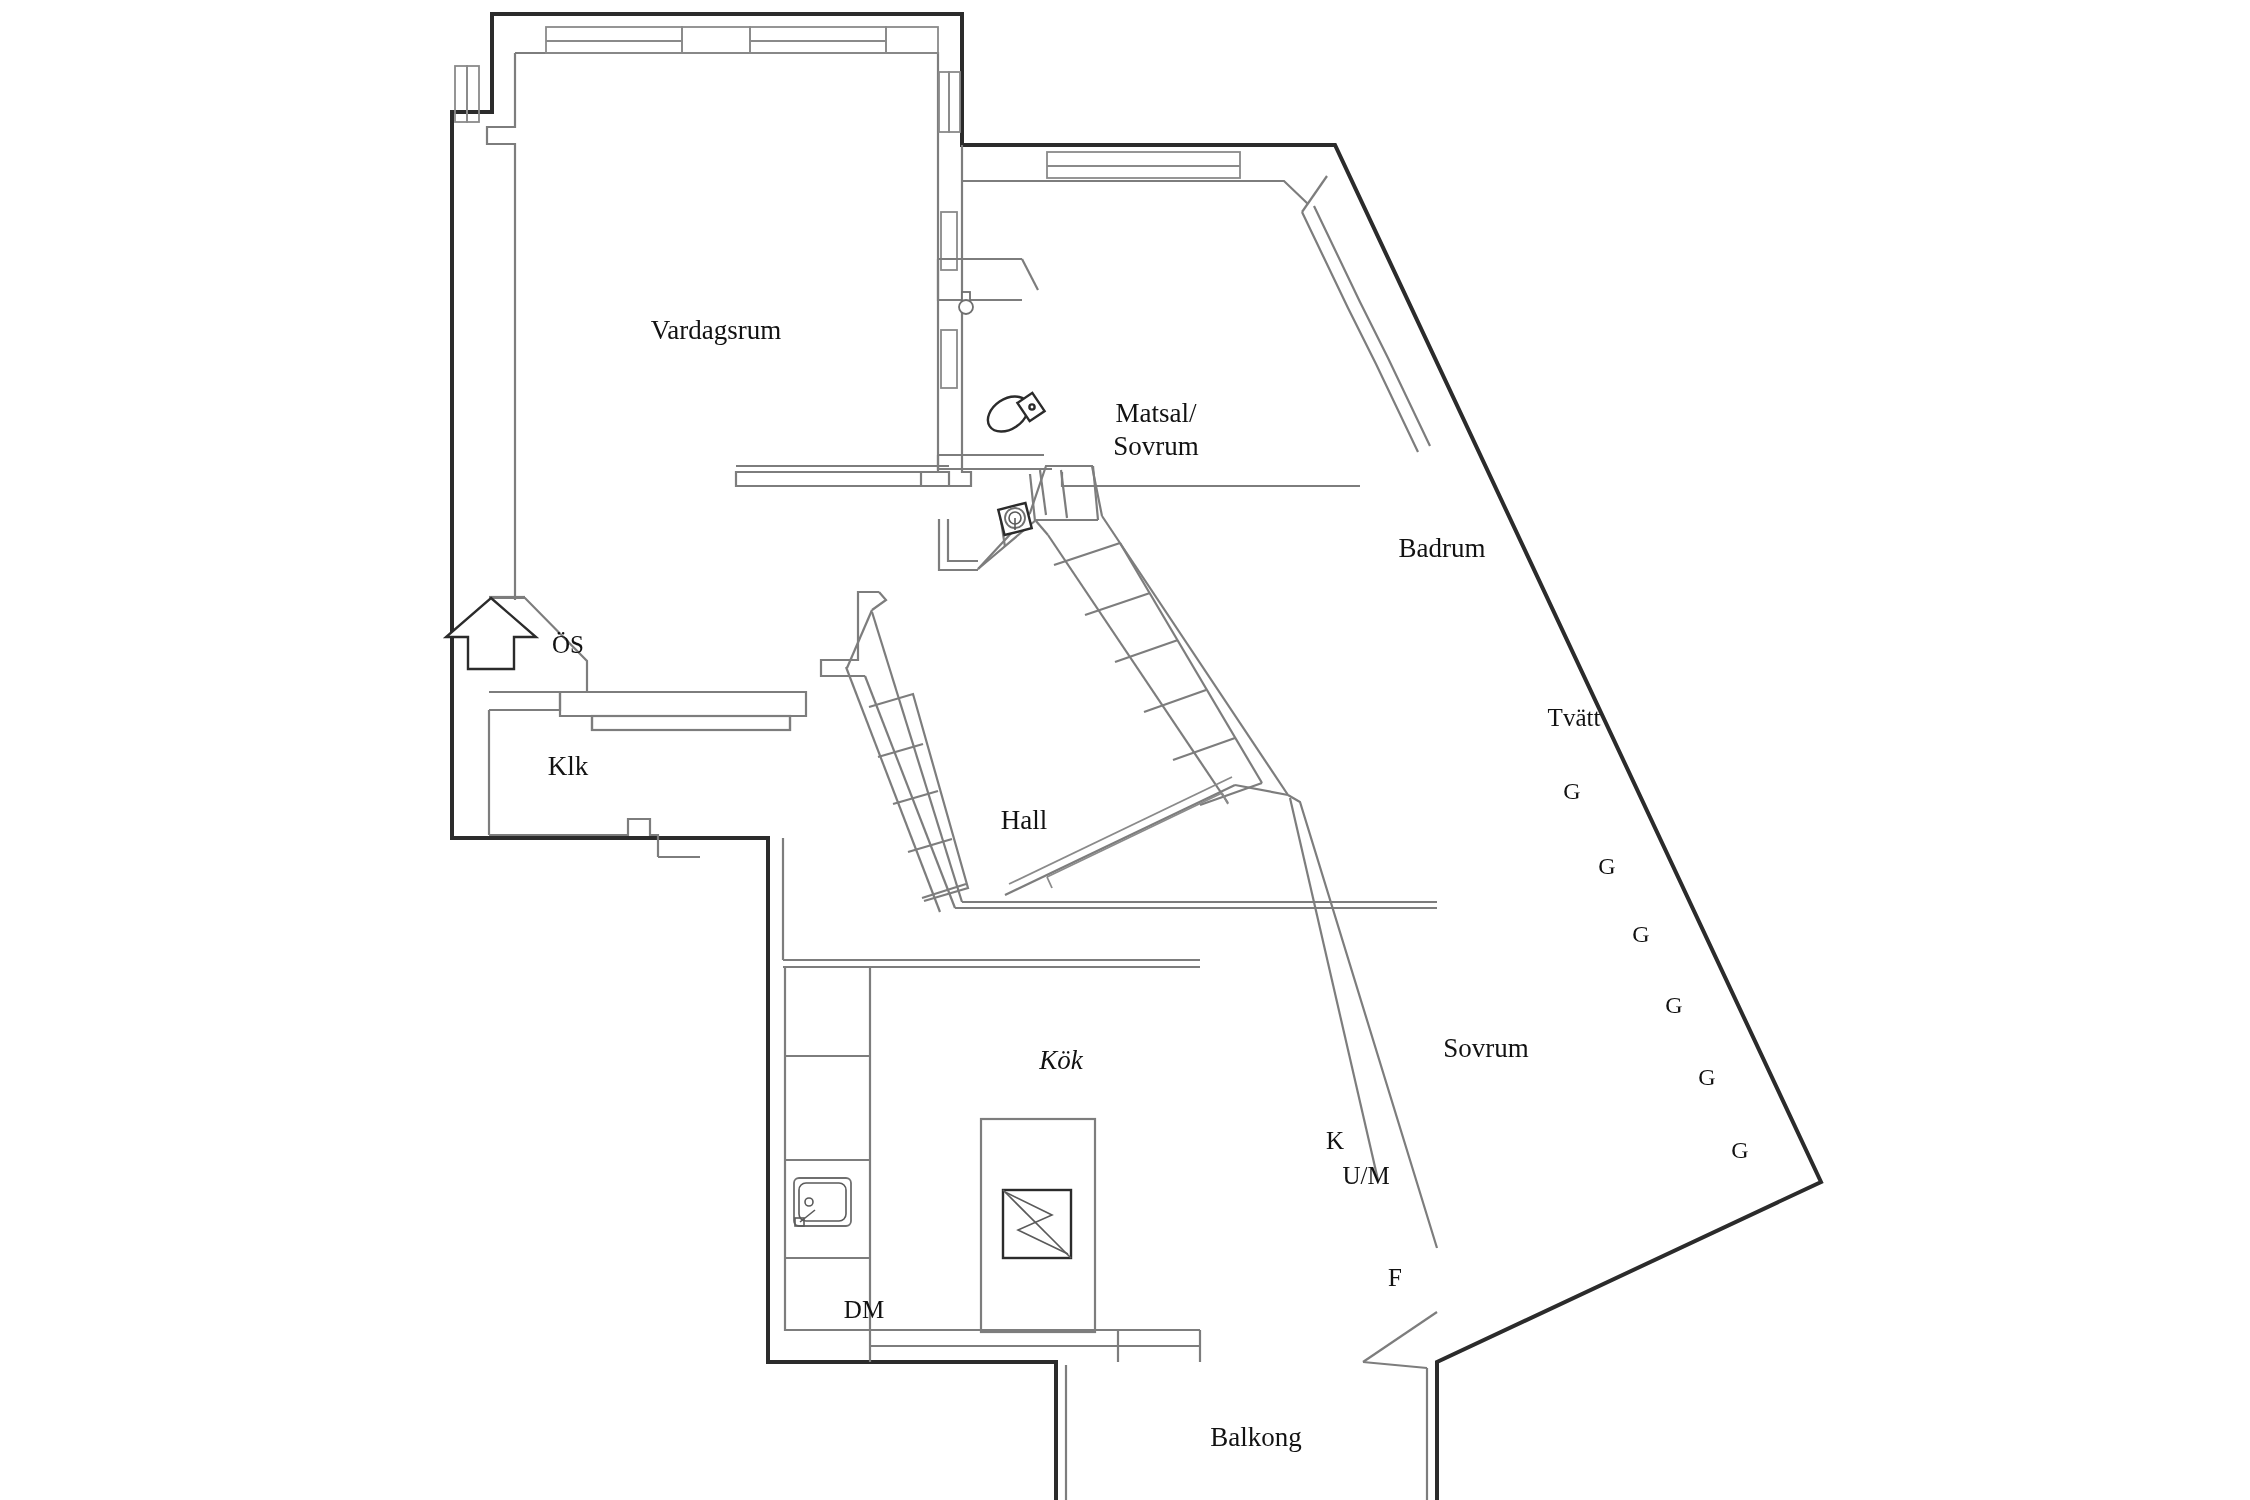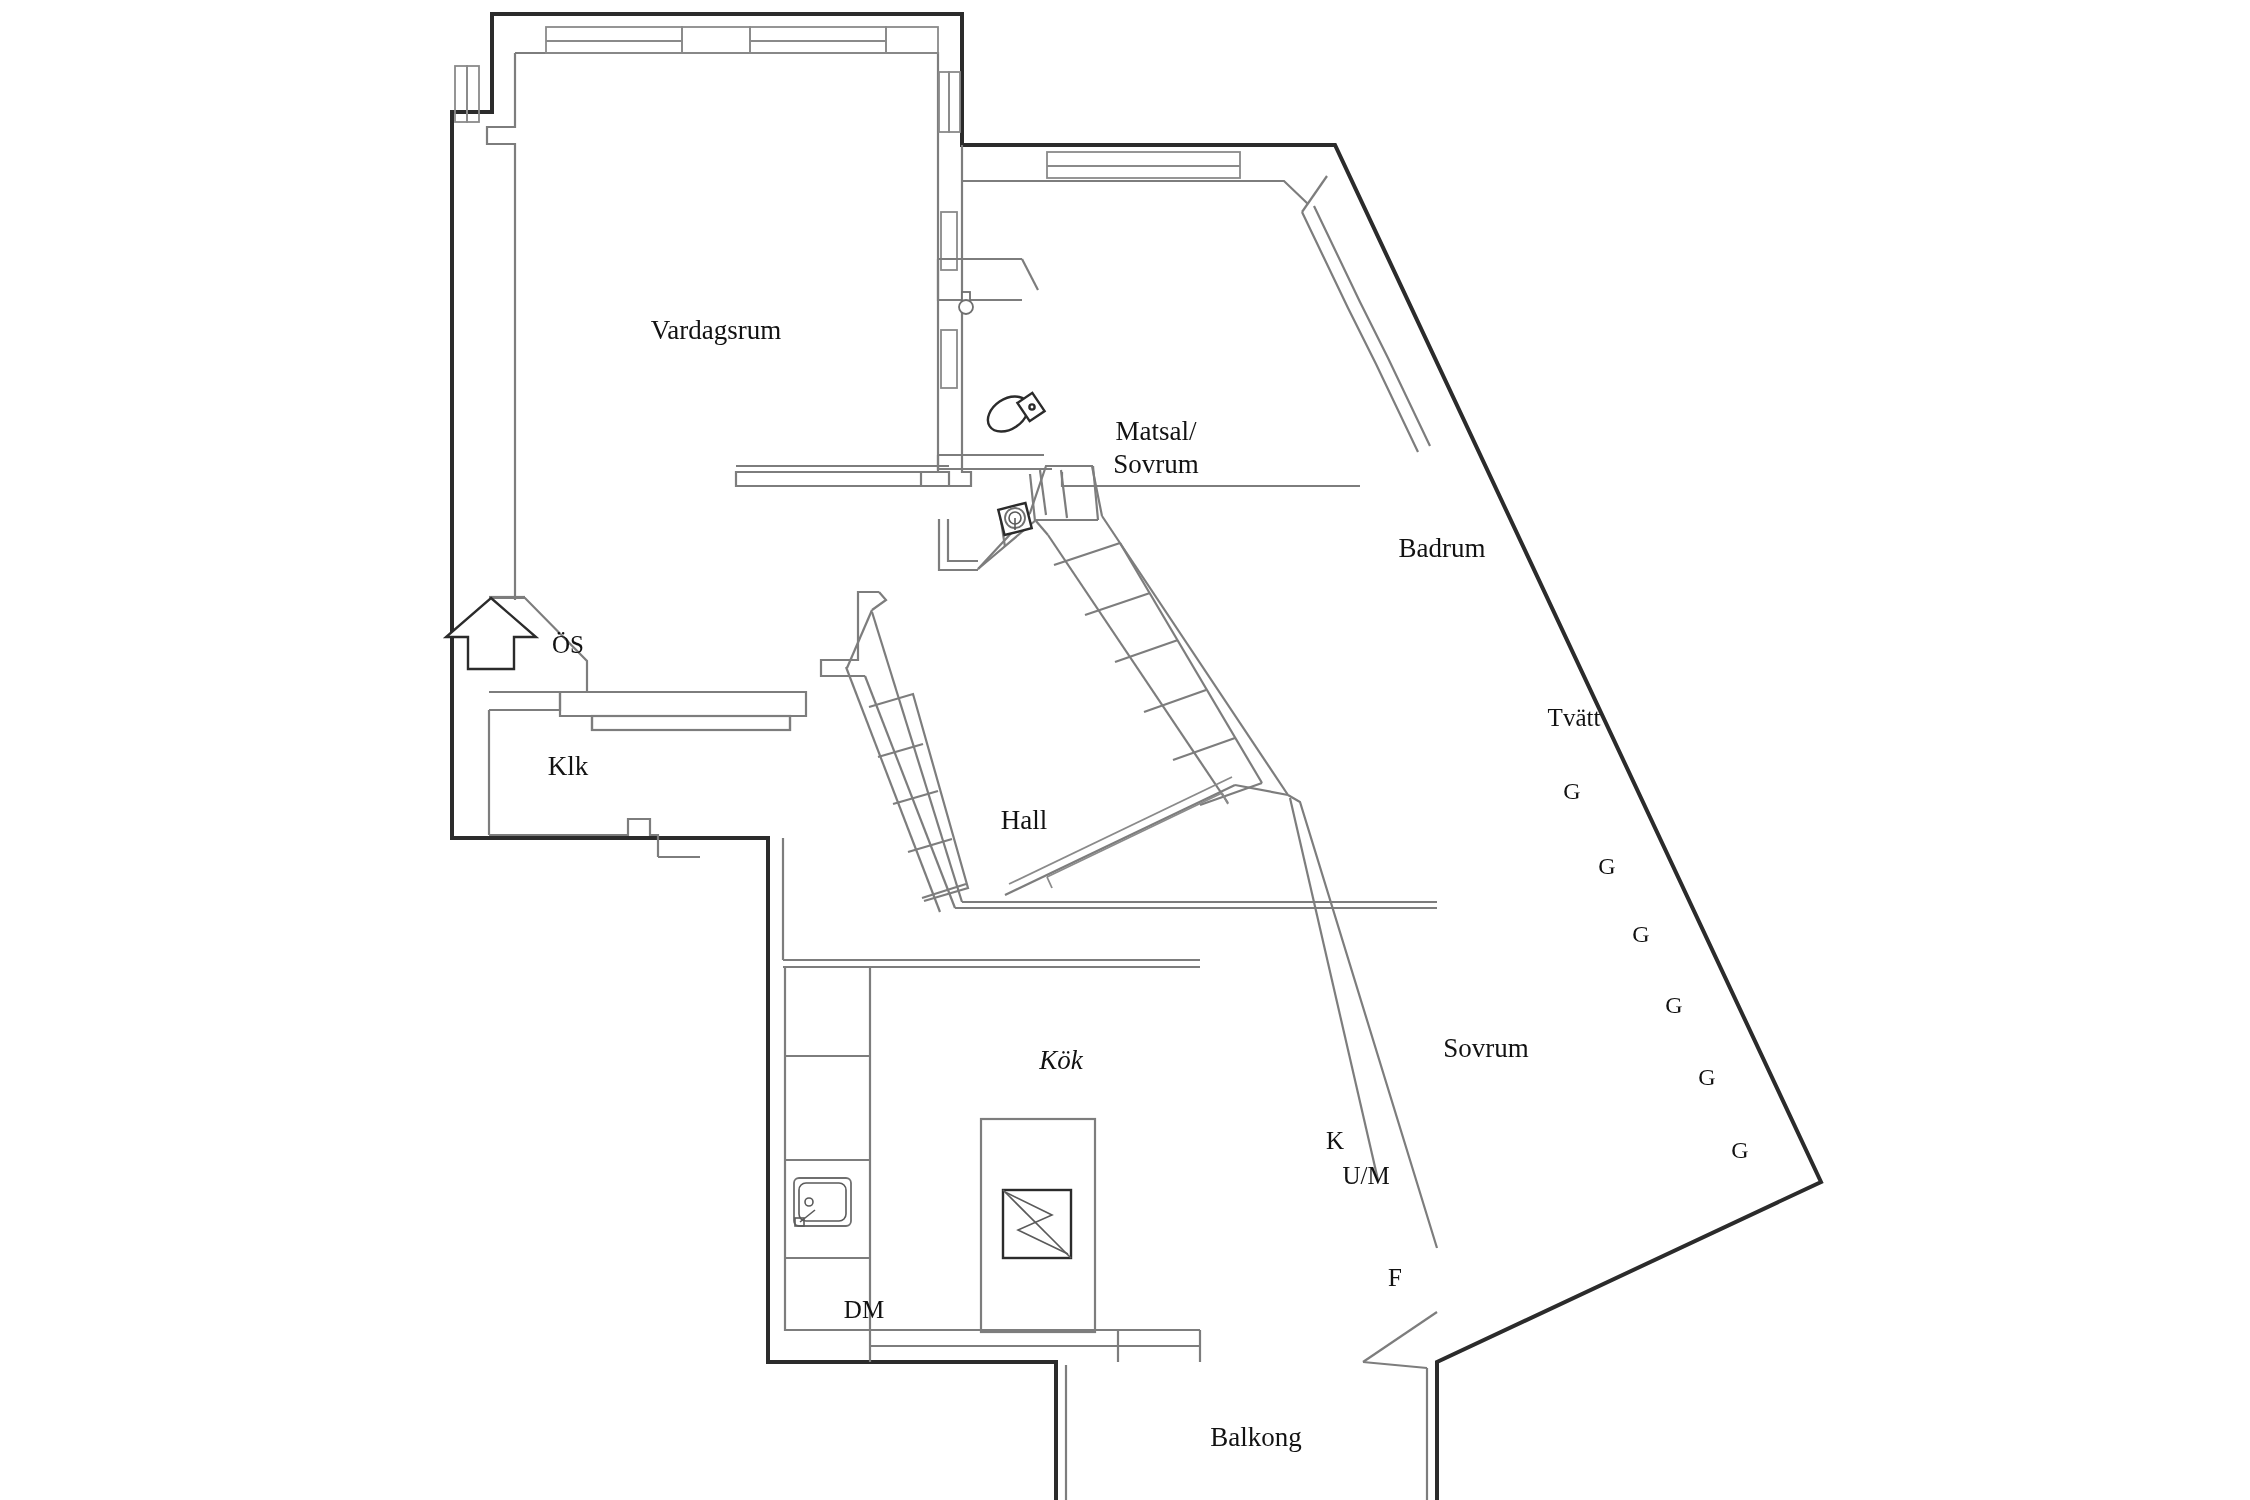--- a/index.html
+++ b/index.html
@@ -326,21 +326,21 @@
       <path class="wall-inner" d="M 1288 795 L 1300 802 L 1437 1248"></path>
       <path class="wall-inner" d="M 1290 798 L 1378 1180"></path>
     </g>
 
   </svg>
 
   <div class="label-layer">
 
     <div class="txt room" style="left:716px; top:330px;">Vardagsrum</div>
 
-    <div class="txt room" style="left:1156px; top:430px;margin-top:18px;">Matsal/
+    <div class="txt room" style="left:1156px; top:430px;">Matsal/
 Sovrum</div>
 
     <div class="txt room" style="left:1442px; top:548px;">Badrum</div>
 
     <div class="txt small" style="left:1546px; top:718px;">Tvätt</div>
 
     <div class="txt small" style="left:540px; top:645px;">ÖS</div>
 
     <div class="txt room" style="left:568px; top:766px;">Klk</div>
 

